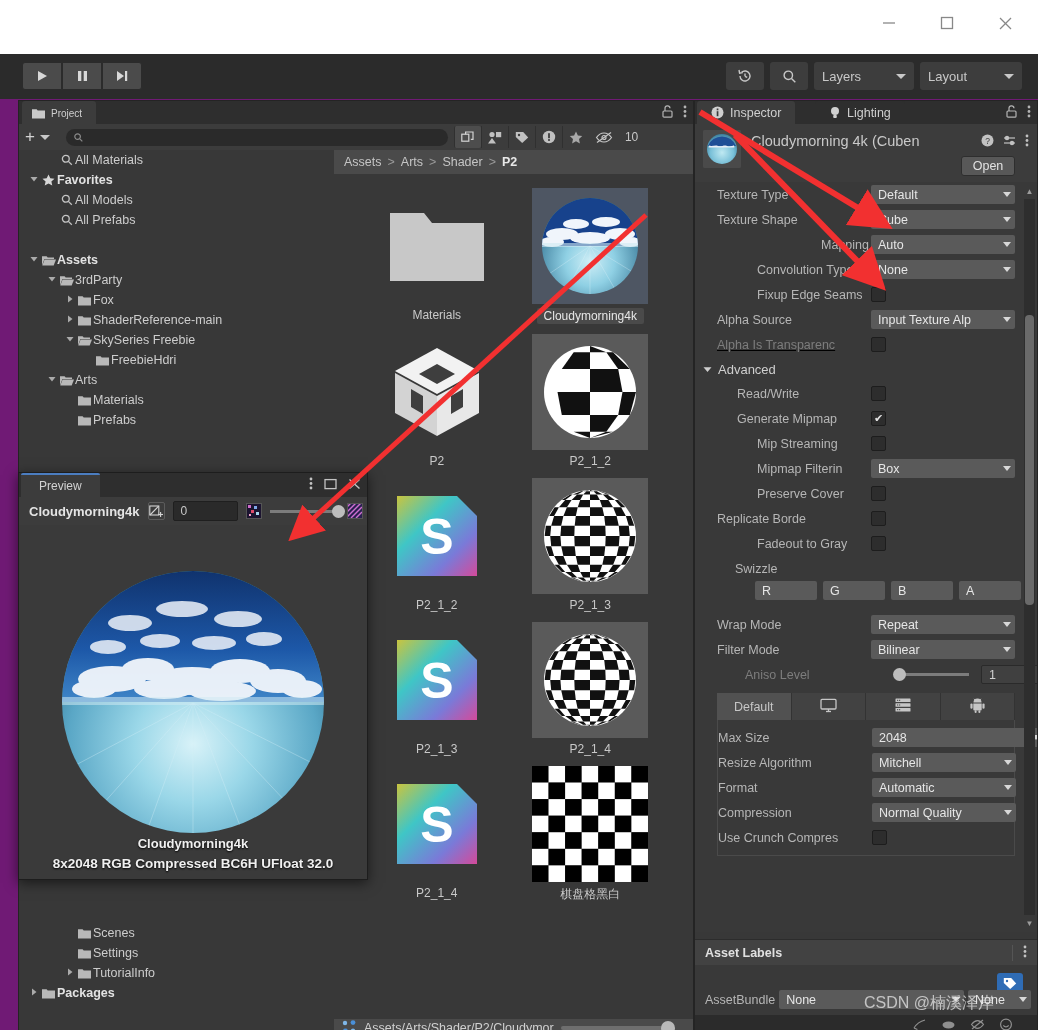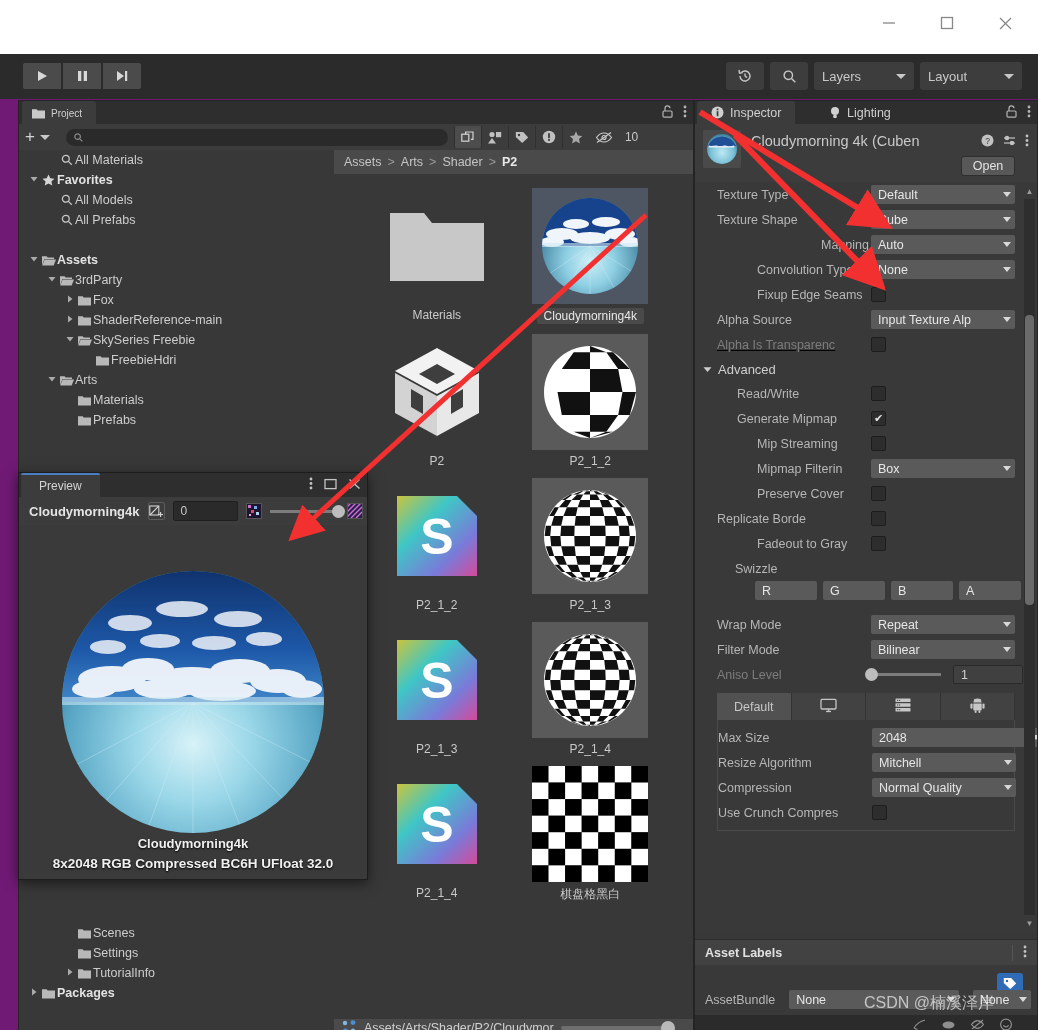--- a/index.html
+++ b/index.html
@@ -173,21 +173,21 @@
   .sc-arrow { position:absolute; left:0; width:11px; height:12px; display:flex; align-items:center;
               justify-content:center; color:#9c9c9c; font-size:8px; }
 
   .labels-bar { position:absolute; left:0; right:0; bottom:72px; height:26px; background:#424242;
                 border-top:1px solid #2c2c2c; display:flex; align-items:center; padding:0 10px;
                 color:#e0e0e0; font-size:12.5px; font-weight:bold; }
   .labels-body { position:absolute; left:0; right:0; bottom:22px; height:50px; background:#393939; }
   .tag-btn { position:absolute; right:14px; top:8px; width:26px; height:20px; background:#2f6cb5;
              border-radius:3px; display:flex; align-items:center; justify-content:center; color:#fff; }
   .bundle-row { position:absolute; left:10px; bottom:6px; right:6px; display:flex; align-items:center;
-                gap:14px; }
+                gap:4px; }
   .bundle-label { color:#b6b6b6; font-size:12.5px; }
   .insp-footer { position:absolute; left:0; right:0; bottom:0; height:22px; background:#2b2b2b;
                  display:flex; align-items:center; justify-content:flex-end; gap:14px; padding-right:24px;
                  color:#8f8f8f; }
 
   .watermark { position:absolute; right:44px; bottom:24px; color:rgba(235,235,235,.72);
                font-size:16px; pointer-events:none; white-space:nowrap; }
 
   
   .arrows { position:absolute; left:0; top:0; width:1038px; height:1030px; pointer-events:none; }
@@ -1070,21 +1070,21 @@
               <span class="car"></span>
             </span>
           </div>
           <div class="prow" style="position: relative;">
             <span class="plabel" style="width: 152px;">Filter Mode</span>
             <span class="dd" style="width: 144px; position: absolute; left: 176px;">
               <span class="cap">Bilinear</span>
               <span class="car"></span>
             </span>
           </div>
-          <div class="prow" style="position: relative;">
+          <div class="prow" style="position: relative; margin-left: 28px;">
             <span class="plabel dim" style="width: 152px;">Aniso Level</span>
             <span class="aniso-slider" style="position: absolute; left: 176px; top: 11px;">
               <span class="aniso-knob"></span>
             </span>
             <span class="aniso-field" style="position: absolute; left: 258px;">1</span>
           </div>
           <div class="plat-tabs">
             <div class="ptab active">
               <span>Default</span>
             </div>
@@ -1128,20 +1128,27 @@
               <span class="plabel" style="width: 130px; padding-left: 0px;">Max Size</span>
               <span class="dd" style="width: 172px; position: absolute; left: 154px;">
                 <span class="cap">2048</span>
                 <span class="car"></span>
               </span>
             </div>
             <div class="prow" style="position: relative; padding-left: 0px;">
               <span class="plabel" style="width: 130px; padding-left: 0px;">Resize Algorithm</span>
               <span class="dd" style="width: 144px; position: absolute; left: 154px;">
                 <span class="cap">Mitchell</span>
+                <span class="car"></span>
+              </span>
+            </div>
+            <div class="prow" style="position: relative; padding-left: 0px;">
+              <span class="plabel" style="width: 130px; padding-left: 0px;">Format</span>
+              <span class="dd" style="width: 144px; position: absolute; left: 154px;">
+                <span class="cap">Automatic</span>
                 <span class="car"></span>
               </span>
             </div>
             <div class="prow" style="position: relative; padding-left: 0px;">
               <span class="plabel" style="width: 130px; padding-left: 0px;">Compression</span>
               <span class="dd" style="width: 144px; position: absolute; left: 154px;">
                 <span class="cap">Normal Quality</span>
                 <span class="car"></span>
               </span>
             </div>

